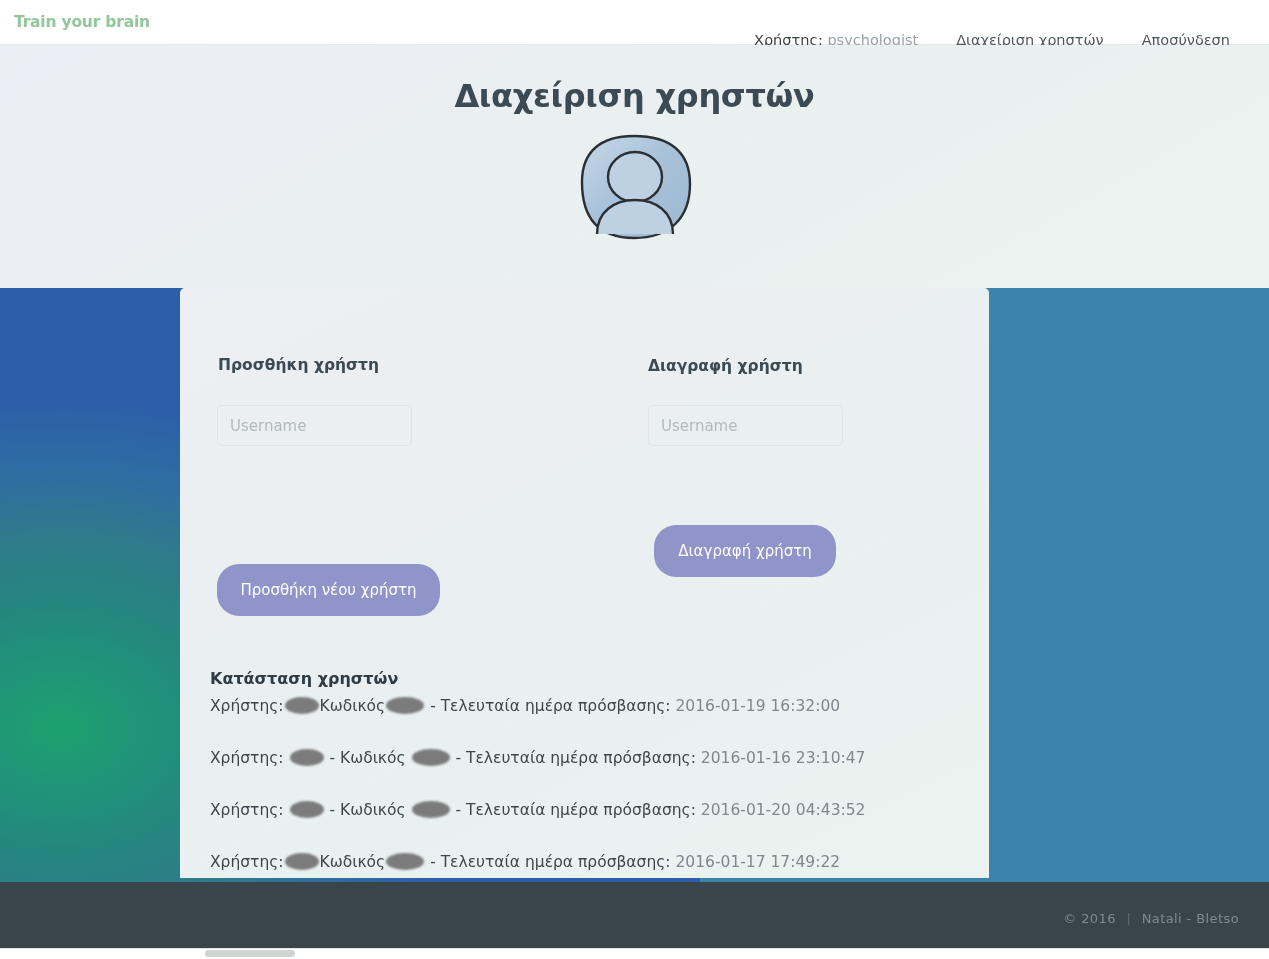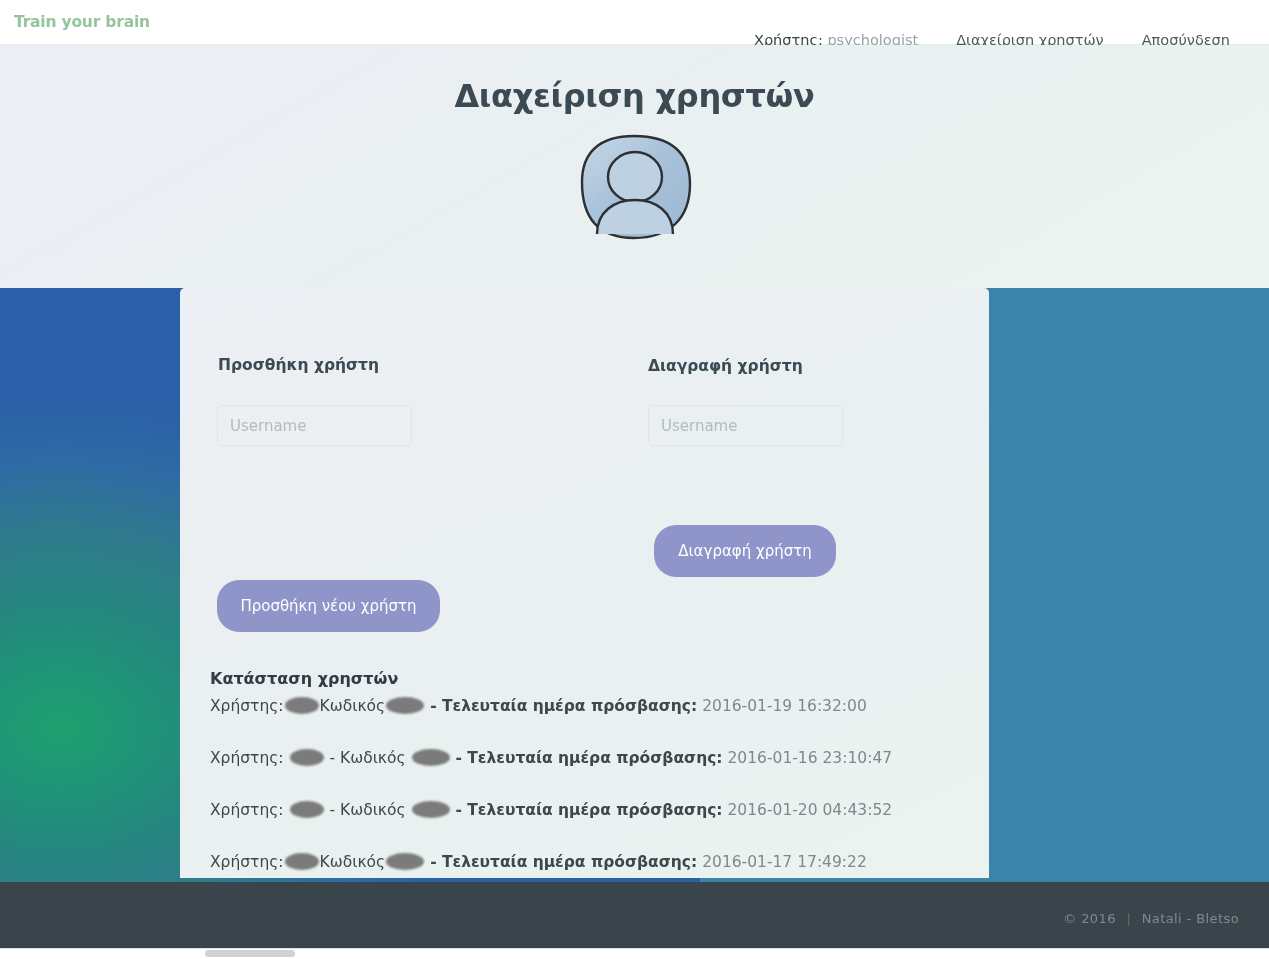--- a/index.html
+++ b/index.html
@@ -162,21 +162,21 @@
   }
   .status-row {
     font-size: 15.5px;
     color: #4a5156;
     height: 52px;
     line-height: 28px;
     white-space: nowrap;
   }
   .lbl-user  { color: #3f474c; }
   .lbl-pass  { color: #3f474c; }
-  .lbl-last  { color: #3f474c; font-weight: bold; }
+  .lbl-last  { color: #3f474c; }
   .ts        { color: #7e888d; }
   .redact {
     display: inline-block;
     vertical-align: middle;
     width: 34px; height: 17px;
     border-radius: 50%;
     background: #7b7b7b;
     filter: blur(1.1px);
     margin: 0 1px;
     position: relative;
@@ -255,21 +255,21 @@
   <div id="body-bg"></div>
   <div id="body-bg-right"></div>
 
   <div id="card">
 
     <div class="col-heading" style="left:38px; top:68px;">Προσθήκη χρήστη</div>
 
     <input class="txt-input" style="left: 37px; top: 117px; width: 195px;" type="text" placeholder="Username">
 
 
-    <button class="pill-btn" style="left:37px; top:292px; width:223px;">Προσθήκη νέου χρήστη</button>
+    <button class="pill-btn" style="left:37px; top:276px; width:223px;">Προσθήκη νέου χρήστη</button>
 
     <div class="col-heading" style="left:468px; top:69px;">Διαγραφή χρήστη</div>
 
     <input class="txt-input" style="left: 468px; top: 117px; width: 195px;" type="text" placeholder="Username">
 
     <button class="pill-btn" style="left:474px; top:237px; width:182px;">Διαγραφή χρήστη</button>
 
     <div id="status-heading">Κατάσταση χρηστών</div>
     <div id="status-list">
         <div class="status-row"><span class="lbl-user">Χρήστης:</span><span class="redact"></span><span class="lbl-pass">Κωδικός</span><span class="redact wide"></span> <span class="lbl-last">- Τελευταία ημέρα πρόσβασης:</span> <span class="ts">2016-01-19 16:32:00</span></div>

